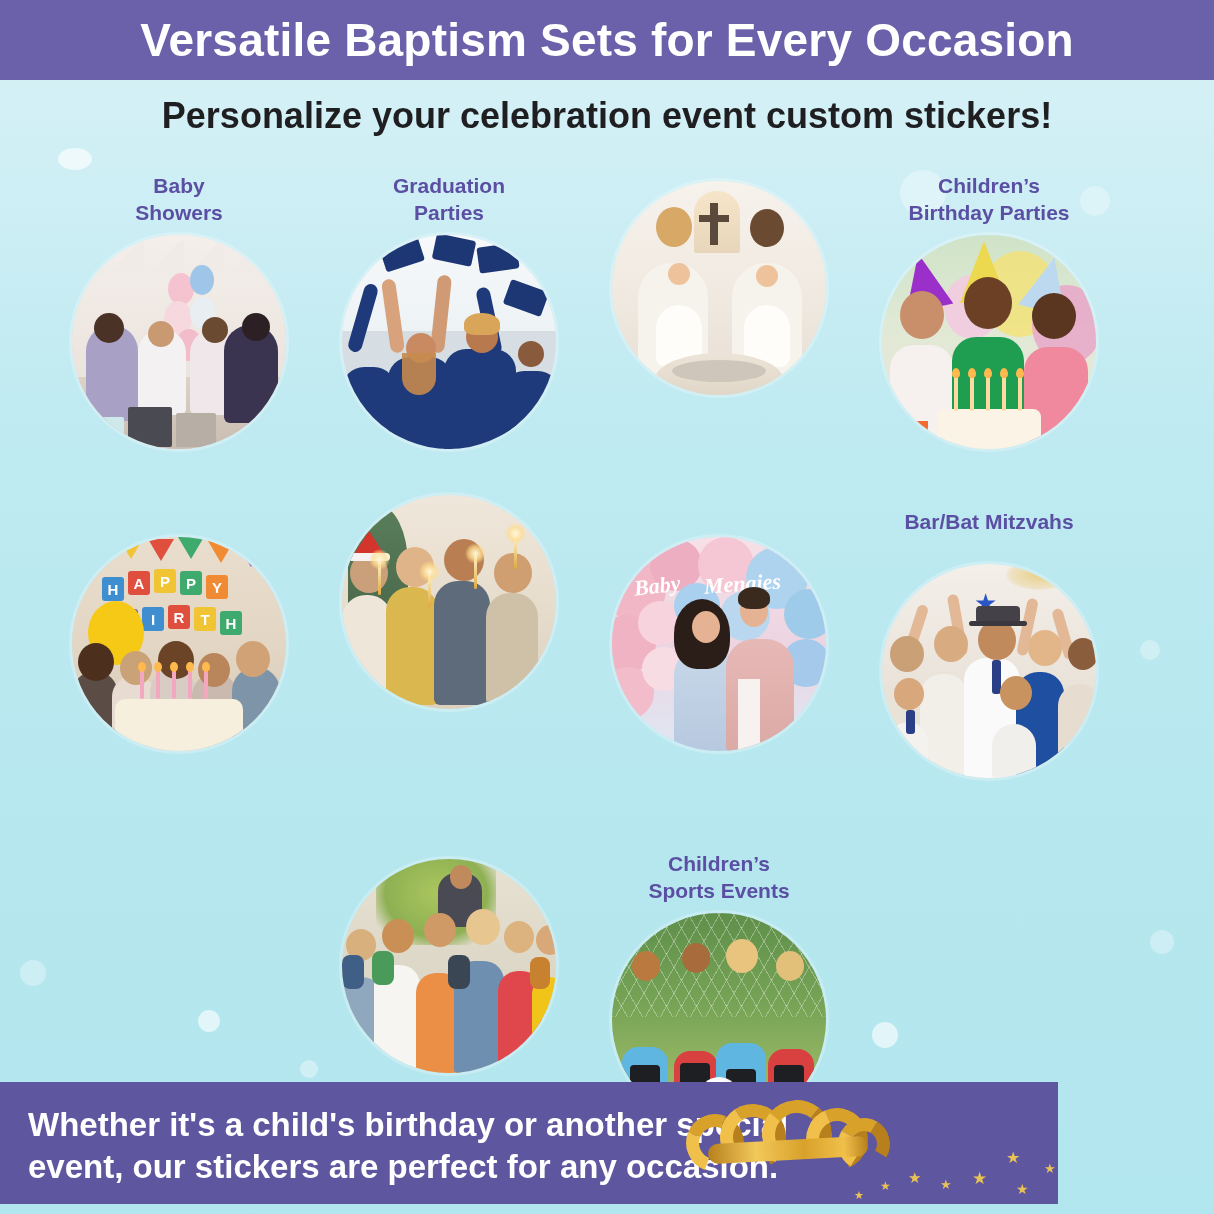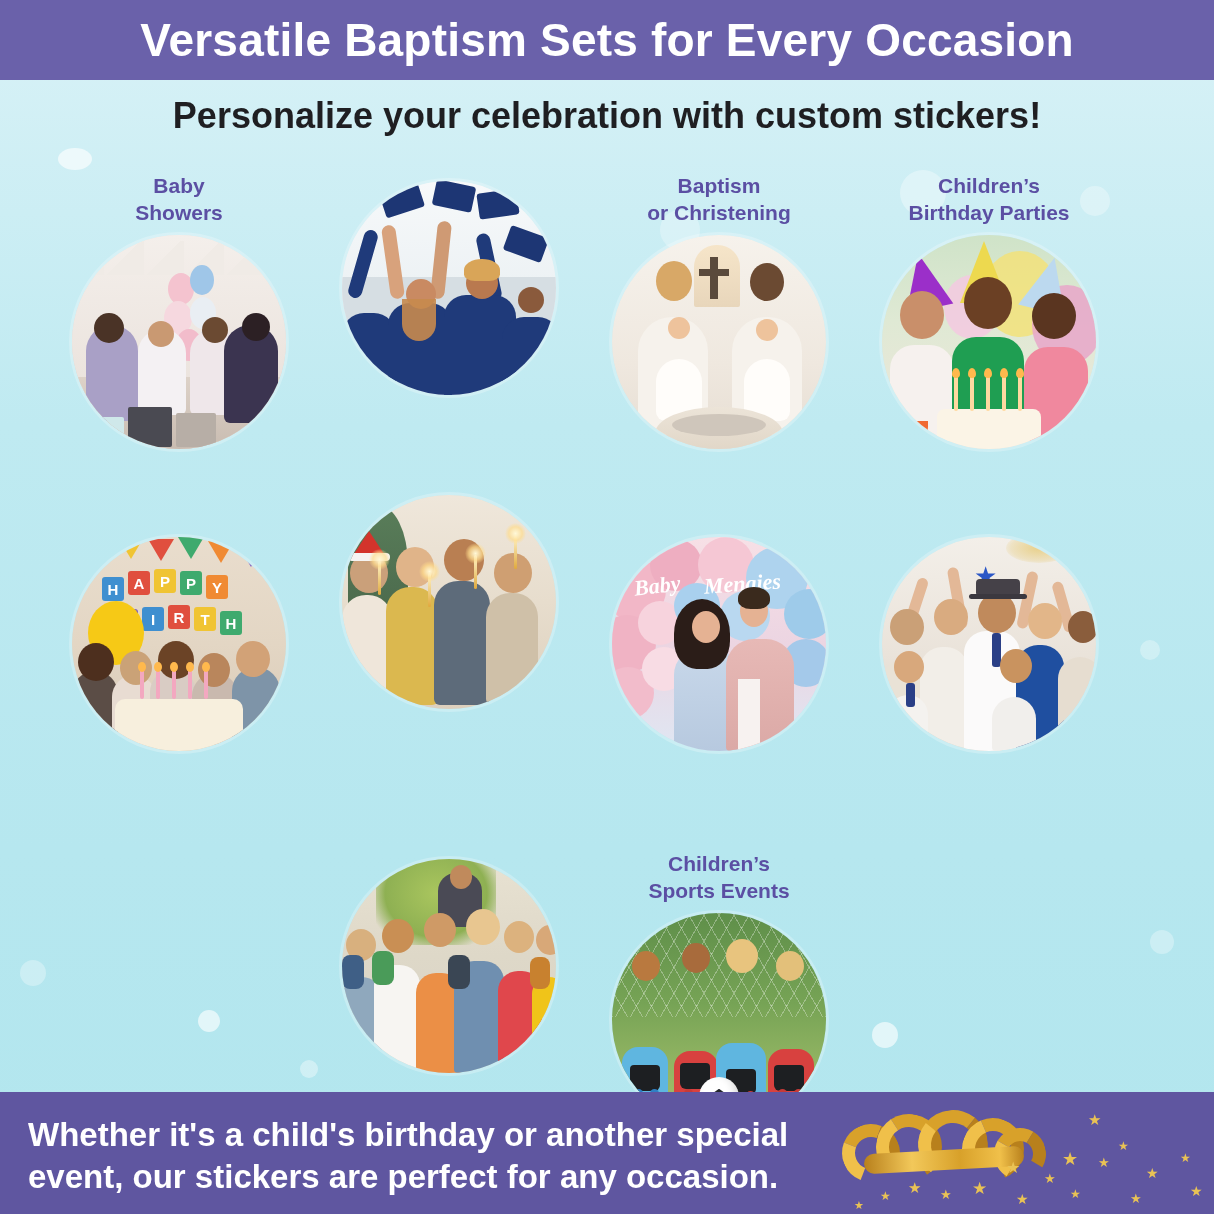--- a/index.html
+++ b/index.html
@@ -164,21 +164,21 @@
   .p10 .lg { position:absolute; width:9px; height:32px; border-radius:5px; }
   .p10 .hd { position:absolute; border-radius:50%; }
   .p10 .ball { position:absolute; bottom:10px; left:50%; transform:translateX(-50%);
     width:40px; height:40px; border-radius:50%; background:#fff;
     box-shadow: inset -4px -5px 8px rgba(0,0,0,.16); }
   .p10 .ball:before { content:""; position:absolute; top:12px; left:13px; width:14px; height:13px; background:#25282c;
     clip-path: polygon(50% 0, 100% 38%, 81% 100%, 19% 100%, 0 38%); }
 
   
   .footer {
-    position: absolute; bottom: 0; left: 0; width: 1214px; height: 122px;
+    position: absolute; bottom: 10px; left: 0; width: 1058px; height: 122px;
     background: #5f56a0; overflow: hidden; padding-left: 36px;
   }
   .footer-text {
     position: absolute; left: 28px; top: 22px; width: 860px;
     color: #ffffff; font-size: 33px; font-weight: 700; line-height: 1.28;
     white-space: pre-line;
   }
   .ribbon { position: absolute; right: 150px; top: 6px; width: 230px; height: 112px; }
   .ribbon .coil {
     position: absolute; border-radius: 50%;
@@ -202,21 +202,21 @@
   <div class="bokeh" style="left:1140px;top:640px; width:20px; height:20px; opacity:.5;"></div>
   <div class="bokeh" style="left:20px;  top:960px; width:26px; height:26px; opacity:.5;"></div>
   <div class="bokeh" style="left:1150px;top:930px; width:24px; height:24px; opacity:.5;"></div>
   <div class="bokeh" style="left:300px; top:1060px;width:18px; height:18px; opacity:.6;"></div>
 </div>
 
 <div class="header">
   <div class="header-title">Versatile Baptism Sets for Every Occasion</div>
 </div>
 
-<div class="subtitle">Personalize your celebration with custom stickers!</div>
+<div class="subtitle">Personalize your celebration event custom stickers!</div>
 
 <div class="grid">
 
   <div class="row" style="height:310px;">
 
     <div class="cell" style="left:44px; top:8px;">
       <div class="cell-label">Baby
 Showers</div>
       <div class="circle big">
         <div class="ph p1">
@@ -238,20 +238,22 @@
           <div class="head" style="left:130px;top:82px;width:26px;height:26px;background:#6b4a32;"></div>
           <div class="head" style="left:170px;top:78px;width:28px;height:28px;background:#2c2024;"></div>
           <div class="gift" style="left:56px;width:44px;height:40px;"></div>
           <div class="gift" style="left:104px;width:40px;height:34px;background:#b7aea6;"></div>
           <div class="gift" style="left:18px;width:34px;height:30px;background:#cfe8ea;"></div>
         </div>
       </div>
     </div>
 
     <div class="cell" style="left:314px; top:8px;">
+      <div class="cell-label">Graduation
+Parties</div>
       <div class="circle big">
         <div class="ph p2">
           <div class="sky"></div>
           <div class="bldg"></div>
           <div class="cap" style="left:40px; top:6px;"></div>
           <div class="cap" style="left:92px; top:2px; transform:rotate(12deg);"></div>
           <div class="cap" style="left:136px;top:10px;transform:rotate(-8deg);"></div>
           <div class="cap" style="left:164px;top:50px;transform:rotate(20deg);"></div>
           <div class="arm" style="left:14px; top:48px; height:70px; transform:rotate(16deg);"></div>
           <div class="arm" style="left:44px; top:44px; height:74px; transform:rotate(-8deg); background:#d8a27c;"></div>
@@ -264,22 +266,20 @@
           <div class="face" style="left:64px; top:98px; width:30px; height:30px;"></div>
           <div class="face" style="left:124px;top:86px; width:32px; height:32px; background:#b9794f;"></div>
           <div class="face" style="left:176px;top:106px;width:26px; height:26px; background:#8a5a3c;"></div>
           <div style="position:absolute;left:122px;top:78px;width:36px;height:22px;background:#d9a558;border-radius:50% 50% 30% 30%;"></div>
           <div style="position:absolute;left:60px;top:118px;width:34px;height:42px;background:#c78a4e;border-radius:0 0 18px 18px;opacity:.9;"></div>
         </div>
       </div>
     </div>
 
     <div class="cell" style="left:584px; top:8px;">
-      <div class="cell-label">Baptism
-or Christening</div>
       <div class="circle big">
         <div class="ph p3">
           <div class="win"></div>
           <div class="cross"></div>
           <div class="mom" style="left:26px;"></div>
           <div class="mom" style="left:120px;"></div>
           <div class="mhead" style="left:44px; top:26px; width:36px; height:40px; background:#d8a867;"></div>
           <div class="mhead" style="left:138px;top:28px; width:34px; height:38px; background:#6b4a32;"></div>
           <div class="baby" style="left:44px;"></div>
           <div class="baby" style="left:132px;"></div>
@@ -405,20 +405,21 @@
           <div class="hair" style="left:62px; top:62px; width:56px; height:70px; background:#2b1d18;"></div>
           <div class="fc" style="left:80px; top:74px; width:28px; height:32px;"></div>
           <div class="fc" style="left:128px;top:58px; width:28px; height:32px;"></div>
           <div class="hair" style="left:126px;top:50px; width:32px; height:22px; background:#3a2a1d;"></div>
           <div style="position:absolute;left:126px;bottom:0;width:22px;height:72px;background:#f7f2f0;"></div>
         </div>
       </div>
     </div>
 
     <div class="cell" style="left:854px; top:16px;">
+      <div class="cell-label">Bar/Bat Mitzvahs</div>
       <div class="circle big" style="margin-top:28px;">
         <div class="ph p8">
           <div class="chand"></div>
           <div class="star" style="left:92px; top:26px;">★</div>
           <div class="arm" style="left:28px;  top:40px; height:56px; transform:rotate(18deg);"></div>
           <div class="arm" style="left:70px;  top:30px; height:62px; transform:rotate(-10deg);"></div>
           <div class="arm" style="left:140px; top:34px; height:58px; transform:rotate(12deg);"></div>
           <div class="arm" style="left:176px; top:44px; height:52px; transform:rotate(-16deg);"></div>
           <div class="pr" style="left:0;    width:44px; height:92px; background:#e9e2d6;"></div>
           <div class="pr" style="left:38px; width:48px; height:104px;background:#f2eee8;"></div>

